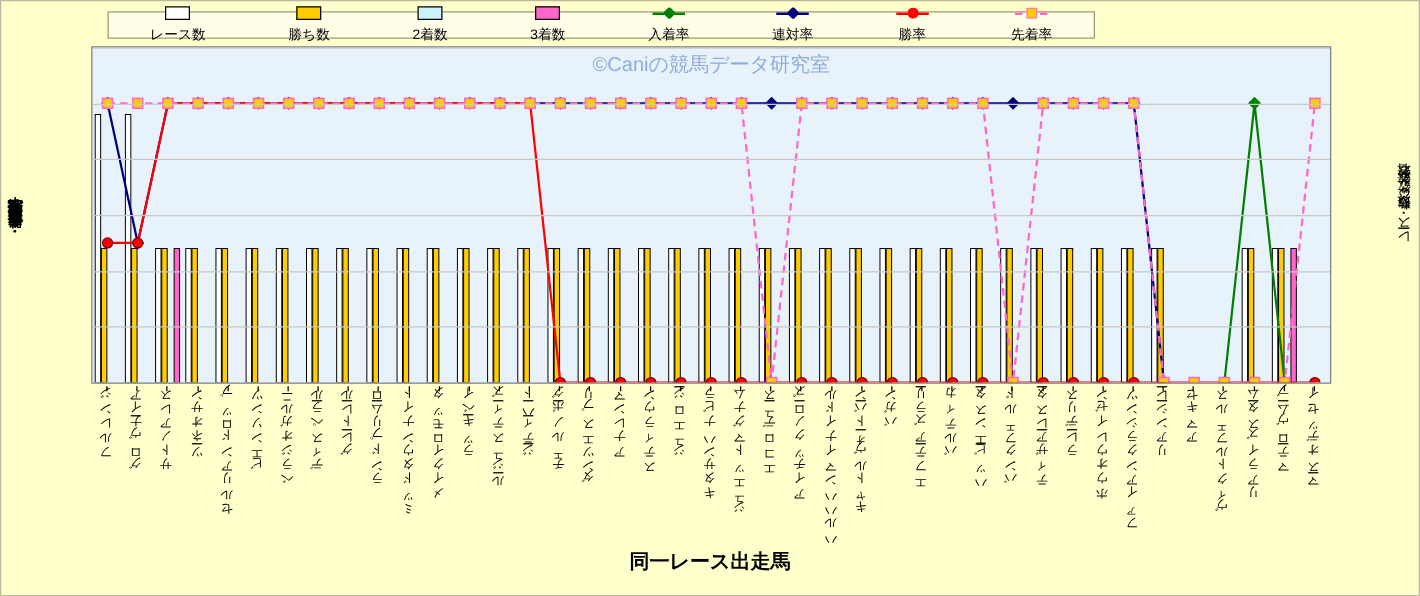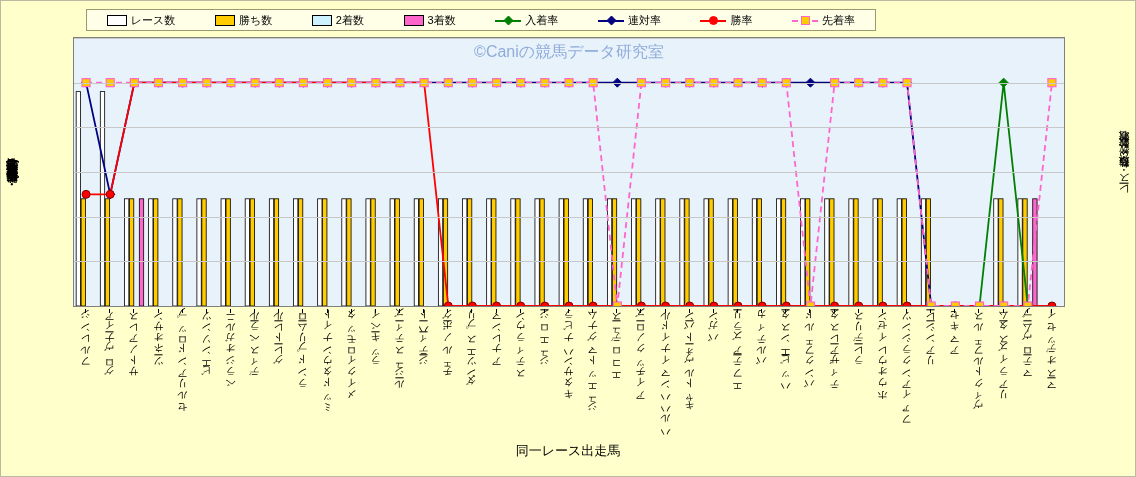--- a/index.html
+++ b/index.html
@@ -11,42 +11,42 @@
   }
   #root{position:relative;width:1136px;height:477px;box-sizing:border-box;border:1px solid #bbb9a0;background:#ffffcc;}
 
   
   #legend{
     position:absolute;left:85px;top:8px;width:790px;height:22px;
     background:#ffffe8;border:1px solid #9a9a70;
     display:flex;align-items:center;justify-content:space-around;
     box-sizing:border-box;
   }
-  .leg-item{display:flex;align-items:center;gap:4px;font-size:11px;color:#000;white-space:nowrap;}
+  .leg-item{display:flex;align-items:center;gap:4px;font-size:11px;color:#000;white-space:nowrap;flex-direction:column;}
   .leg-bar{width:20px;height:11px;border:1px solid #000;box-sizing:border-box;}
   .leg-line{position:relative;width:26px;height:11px;}
   .leg-line i{position:absolute;left:0;top:5px;width:26px;height:0;border-top-width:2px;border-top-style:solid;}
   .leg-mk{position:absolute;left:9px;top:1px;width:9px;height:9px;}
 
   
   #ylab-left{
     position:absolute;left:2px;top:30px;height:290px;width:18px;
     display:flex;align-items:center;justify-content:center;
     font-size:12px;font-weight:bold;color:#000;
   }
   #ylab-left span{writing-mode:vertical-rl;transform:rotate(180deg);white-space:nowrap;letter-spacing:1px;}
   #ylab-right{
     position:absolute;right:2px;top:30px;height:290px;width:18px;
     display:flex;align-items:center;justify-content:center;
     font-size:11px;color:#000;
   }
   #ylab-right span{writing-mode:vertical-rl;transform:rotate(180deg);white-space:nowrap;}
   #xlab{
     position:absolute;left:0;right:0;bottom:16px;text-align:center;
-    font-size:13px;font-weight:normal;color:#000;
+    font-size:16px;font-weight:bold;color:#000;
   }
 
   
   #plot{
     position:absolute;left:72px;top:36px;width:992px;height:270px;
     background:#e8f2fb;border:1px solid #808080;box-sizing:border-box;overflow:hidden;
   }
   #plot .wm{
     position:absolute;left:50%;top:4px;transform:translateX(-50%);
     font-size:16px;color:#7f9fd4;white-space:nowrap;opacity:.85;

